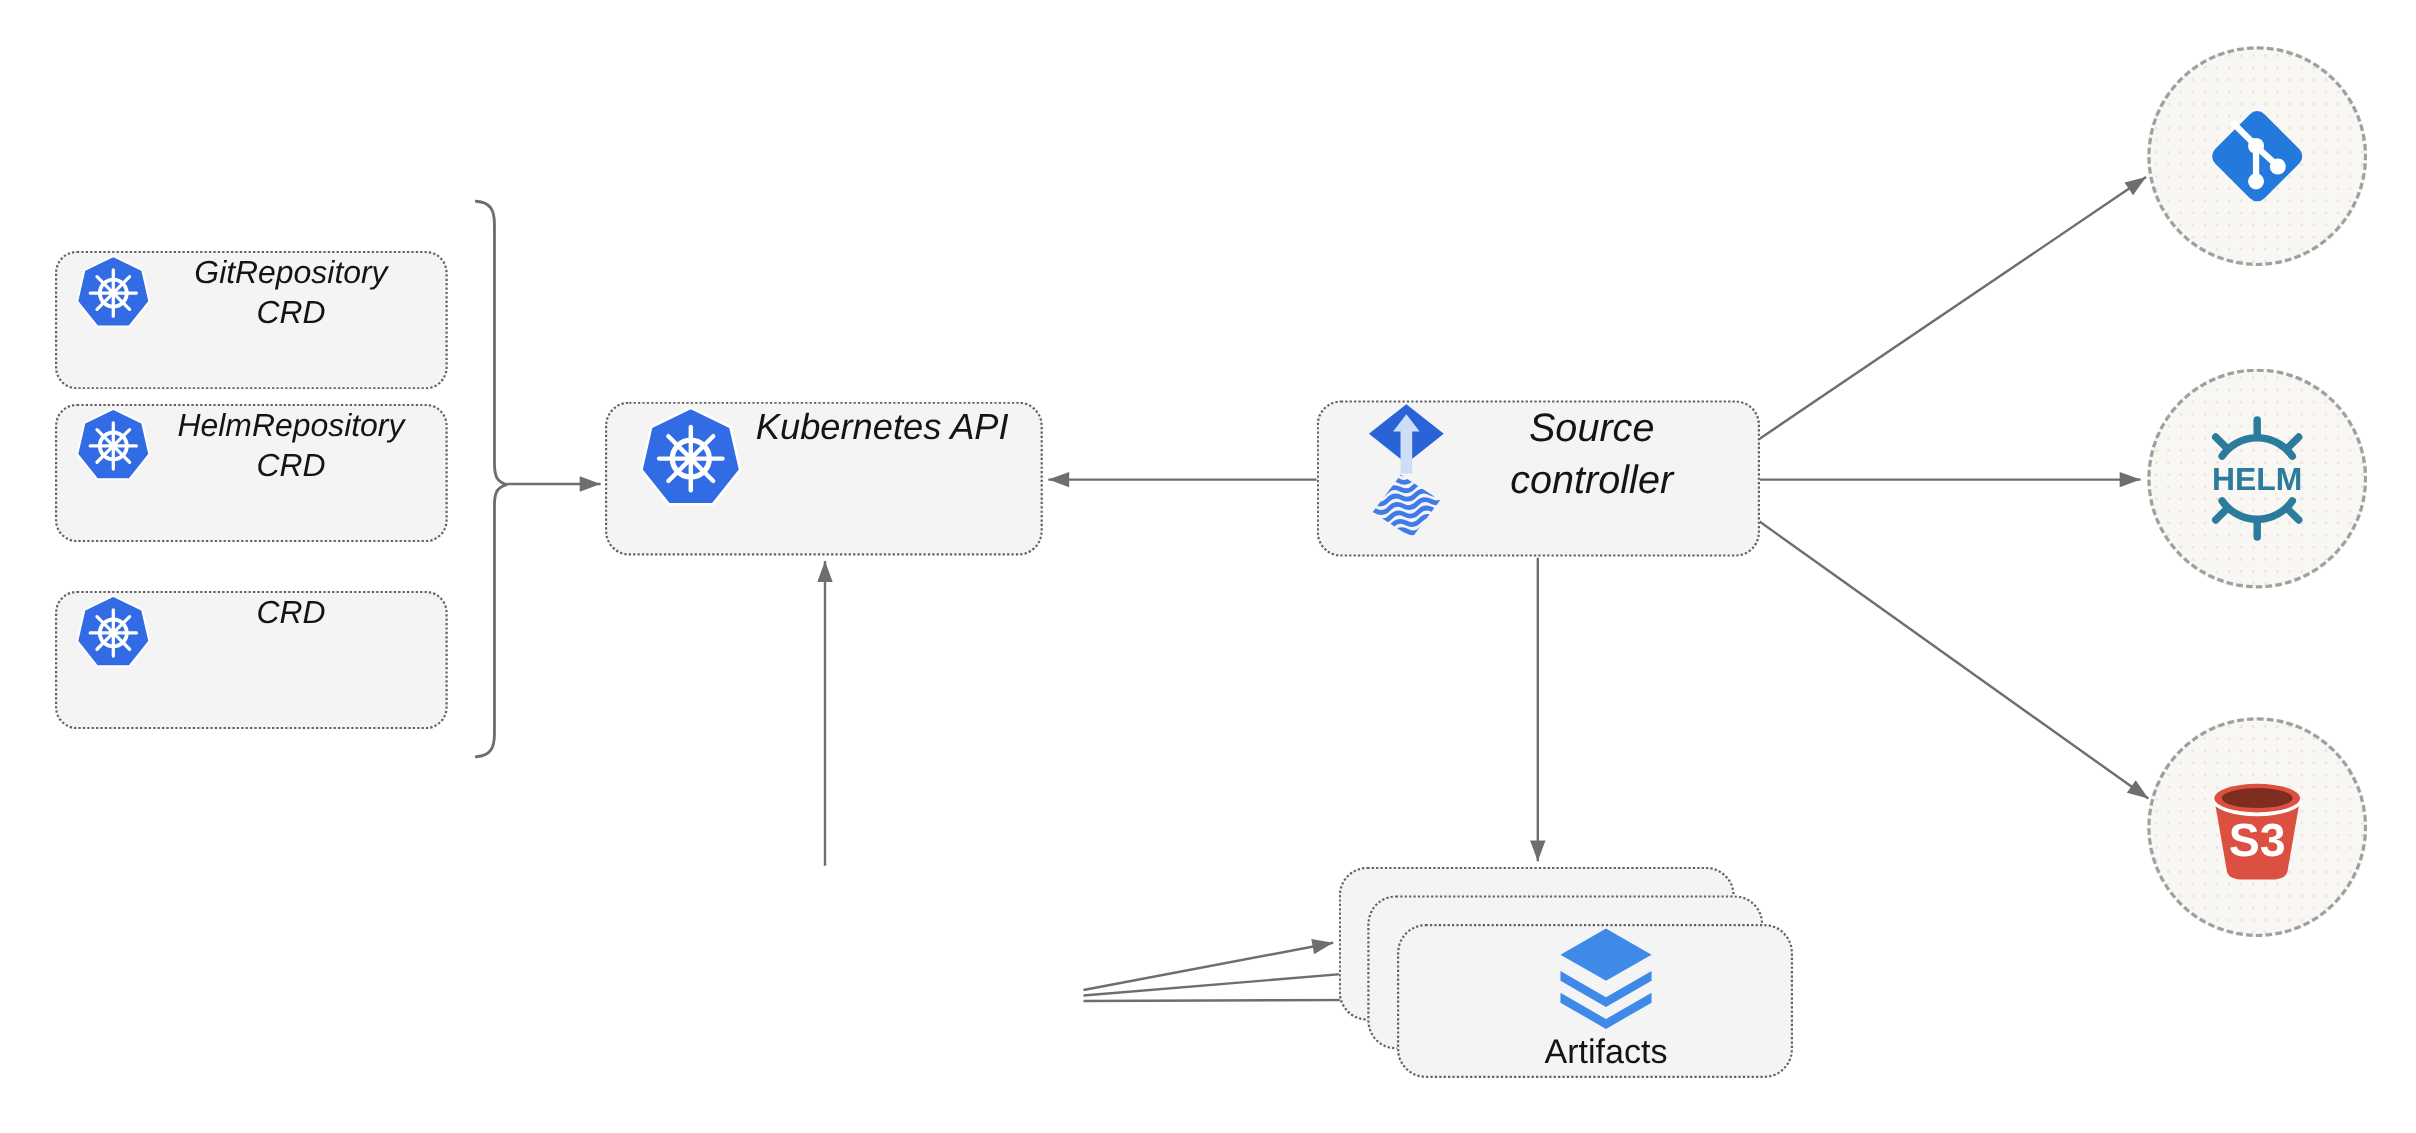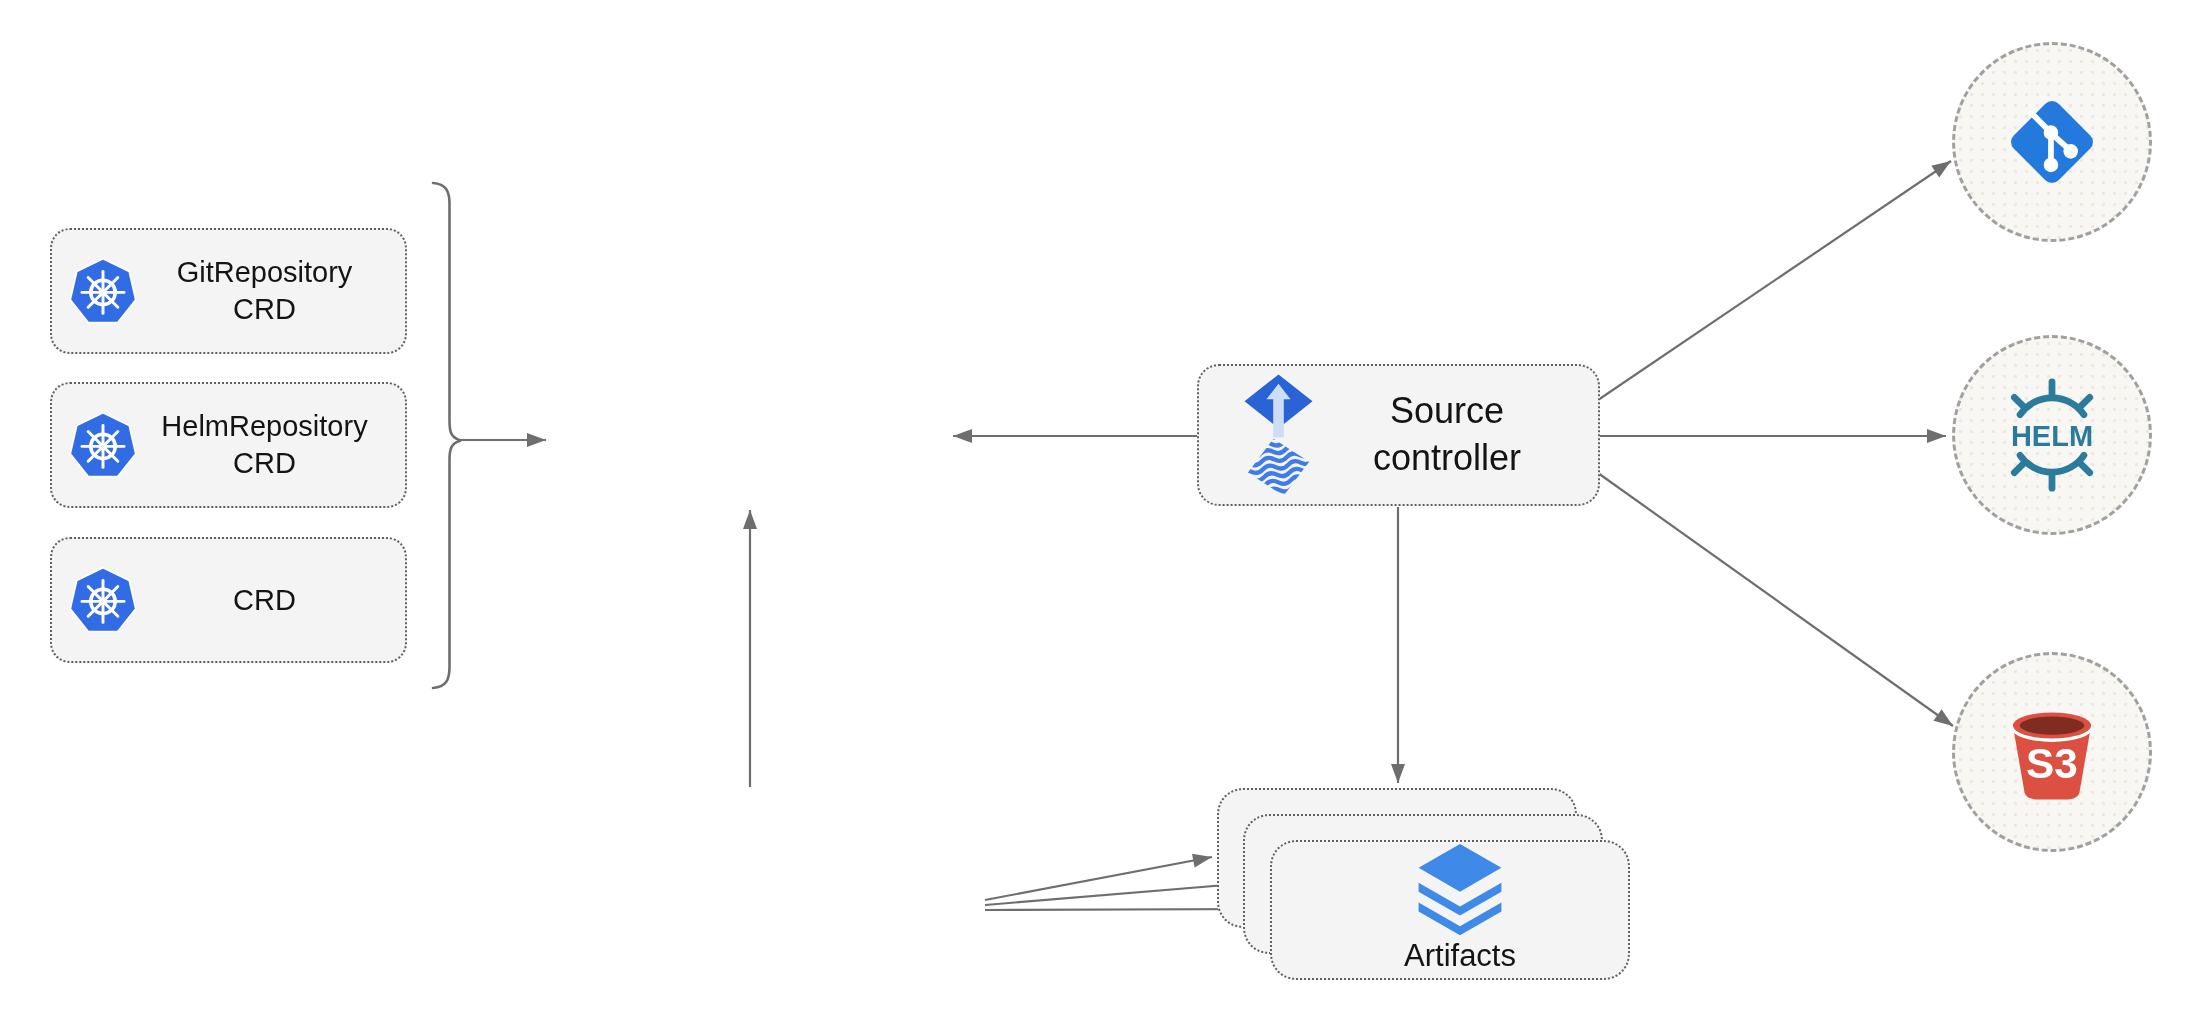--- a/index.html
+++ b/index.html
@@ -1,20 +1,20 @@
 <!DOCTYPE html>
 <html><head>
 <meta charset="utf-8">
 <style>
   html,body{margin:0;padding:0;background:#ffffff;width:2196px;height:1030px;overflow:hidden;
     font-family:"Liberation Sans","DejaVu Sans",sans-serif;color:#141414;}
   #canvas{position:relative;width:2196px;height:1030px;background:#fff;}
   svg.wires{position:absolute;left:0;top:0;pointer-events:none;}
   .node{position:absolute;background:#f4f4f4;border:2.5px dotted #606060;border-radius:22px;
-    box-sizing:border-box;display:flex;align-items:center;}
+    box-sizing:border-box;display:flex;font-style:italic;}
   .crd{left:50px;width:357px;height:126px;border-radius:20px;padding:0 14px 0 16px;}
   .lbl{flex:1;text-align:center;font-size:29px;line-height:1.26;color:#141414;}
   .lbl .ln{display:block;}
   .bigbox .lbl{font-size:33px;}
   .stack-wrap{position:absolute;}
   .layer{position:absolute;width:361px;height:140px;background:#f4f4f4;border:2.5px dotted #606060;
     border-radius:26px;box-sizing:border-box;}
   .layer.front{display:flex;align-items:center;}
   .ext{position:absolute;width:200px;height:200px;border:3px dashed #a0a0a0;border-radius:50%;
     box-sizing:border-box;background-color:#f8f7f3;
@@ -89,38 +89,44 @@
 
   <div class="node crd" style="top:228px">
     <svg class="icn" width="70" height="70" viewBox="0 0 100 100">
         <use href="#k8s-logo"></use>
       </svg>
     <div class="lbl">
       <span class="ln">GitRepository</span>
       <span class="ln">CRD</span>
     </div>
   </div>
-  <div class="node crd" style="top:382px">
+  <div class="node crd" style="top:367px">
     <svg class="icn" width="70" height="70" viewBox="0 0 100 100">
         <use href="#k8s-logo"></use>
       </svg>
     <div class="lbl">
       <span class="ln">HelmRepository</span>
       <span class="ln">CRD</span>
     </div>
   </div>
   <div class="node crd" style="top:537px">
     <svg class="icn" width="70" height="70" viewBox="0 0 100 100">
         <use href="#k8s-logo"></use>
       </svg>
     <div class="lbl">
       <span class="ln">CRD</span>
     </div>
   </div>
 
+  <div class="node bigbox" style="left:550px;top:365px;width:398px;height:140px;padding:0 18px 0 28px;">
+    <svg class="icn" width="96" height="96" viewBox="0 0 100 100">
+        <use href="#k8s-logo"></use>
+      </svg>
+    <div class="lbl">Kubernetes API</div>
+  </div>
 
   <div class="node bigbox" style="left:1197px;top:364px;width:403px;height:142px;padding:0 18px 0 44px;">
     <svg class="icn" width="71" height="124" viewBox="0 0 100 175">
         <use href="#flux-logo"></use>
       </svg>
     <div class="lbl" style="font-size:36px;line-height:1.3;">
       <span class="ln">Source</span>
       <span class="ln">controller</span>
     </div>
   </div>

